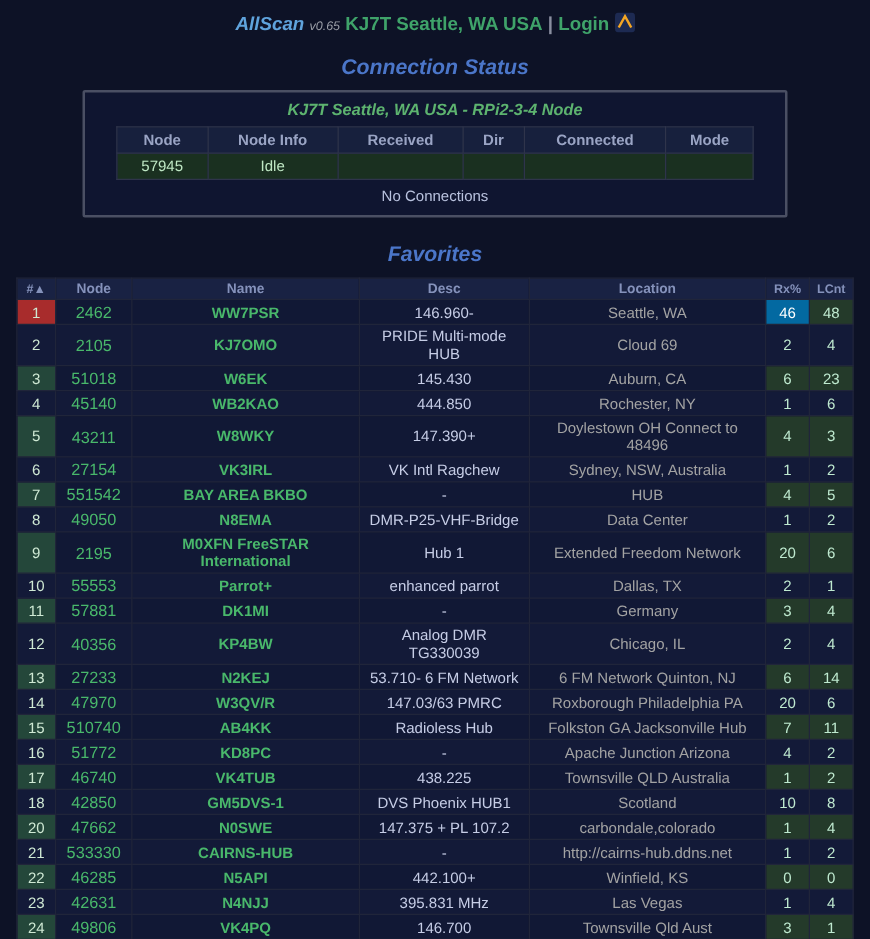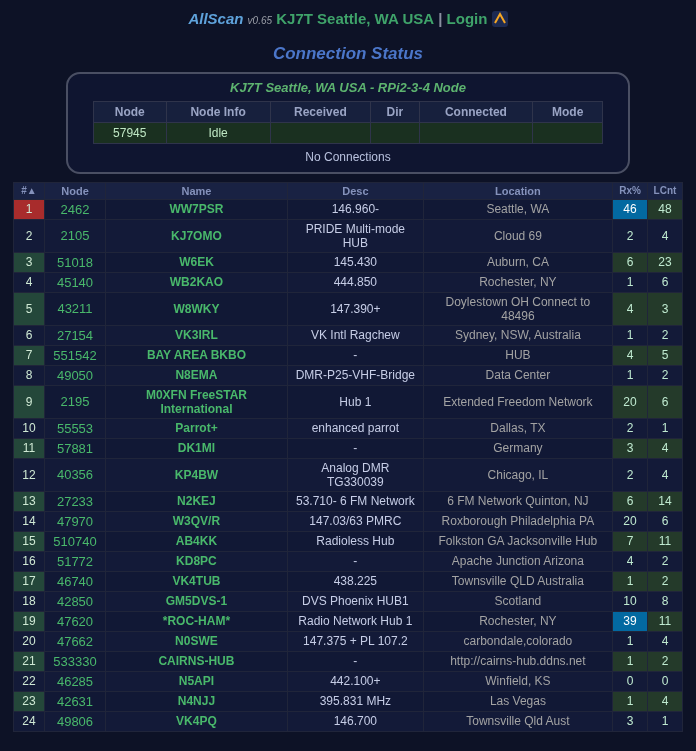--- a/index.html
+++ b/index.html
@@ -5,21 +5,21 @@
 body{margin:0;background:#0D1226;color:#cfd4e6;font-family:Verdana,Arial,sans-serif;font-size:12px}
 .container{width:696px;margin:0 auto;padding:6px 0 20px}
 .topbar{text-align:center;font-size:15px;padding:4px 0 8px}
 .topbar .brand{color:#5fa3dc;font-weight:bold;font-style:italic}
 .topbar .ver{color:#9b9fa8;font-size:10px;font-style:italic}
 .topbar .loc{color:#3fa36a;font-weight:bold}
 .topbar .sep{color:#8a8fa0;font-weight:bold}
 .topbar a{color:#3fa36a;text-decoration:none;font-weight:bold}
 .ico{display:inline-block;vertical-align:middle}
 h2{color:#4b76c9;font-style:italic;text-align:center;margin:6px 16px 8px;font-weight:bold;font-size:17px}
-.panel{border:2px solid #4a4f63;border-radius:14px;margin:0 auto 8px;width:560px;padding:0 0 8px;background:#0f1530}
+.panel{border:2px solid #4a4f63;border-radius:2px;margin:0 auto 20px;width:560px;padding:0 0 8px;background:#0f1530}
 .ptitle{text-align:center;color:#5db36f;font-style:italic;font-weight:bold;padding:6px 0 6px;font-size:13px}
 table{border-collapse:collapse;margin:0 auto}
 .status{width:510px}
 .status th,.status td{border:1px solid #2f344b;padding:3px 8px;text-align:center;font-size:12px}
 .status th{background:#17203d;color:#9aa4c4}
 .status td{background:#1a3020;color:#bfe7c4}
 .noc{color:#b9c2de;text-align:center;margin-top:6px;font-size:12px}
 .fav{width:670px}
 .fav th,.fav td{border:1px solid #20253a;padding:2px 6px;text-align:center}
 .fav th{background:#192243;color:#8592bb;font-size:11px}
@@ -73,20 +73,21 @@
         <td></td>
         <td></td>
         <td></td>
         <td></td>
       </tr>
     </tbody>
       </table>
     <div class="noc">No Connections</div>
   </div>
 
+  <h2>Favorites</h2>
   <table class="fav" id="fav">
     <thead>
       <tr>
         <th class="s">#▲</th>
         <th>Node</th>
         <th>Name</th>
         <th>Desc</th>
         <th>Location</th>
         <th class="s">Rx%</th>
         <th class="s">LCnt</th>
@@ -249,29 +250,20 @@
         <tr>
           <td class="idx">18</td>
           <td class="node">42850</td>
           <td class="name"><a href="#">GM5DVS-1</a></td>
           <td class="desc">DVS Phoenix HUB1</td>
           <td class="loc">Scotland</td>
           <td class="rx">10</td>
           <td class="lc">8</td>
         </tr>
         <tr>
-          <td class="idx">19</td>
-          <td class="node">47620</td>
-          <td class="name"><a href="#">*ROC-HAM*</a></td>
-          <td class="desc">Radio Network Hub 1</td>
-          <td class="loc">Rochester, NY</td>
-          <td class="rx hi">39</td>
-          <td class="lc">11</td>
-        </tr>
-        <tr>
           <td class="idx">20</td>
           <td class="node">47662</td>
           <td class="name"><a href="#">N0SWE</a></td>
           <td class="desc">147.375 + PL 107.2</td>
           <td class="loc">carbondale,colorado</td>
           <td class="rx">1</td>
           <td class="lc">4</td>
         </tr>
         <tr>
           <td class="idx">21</td>

